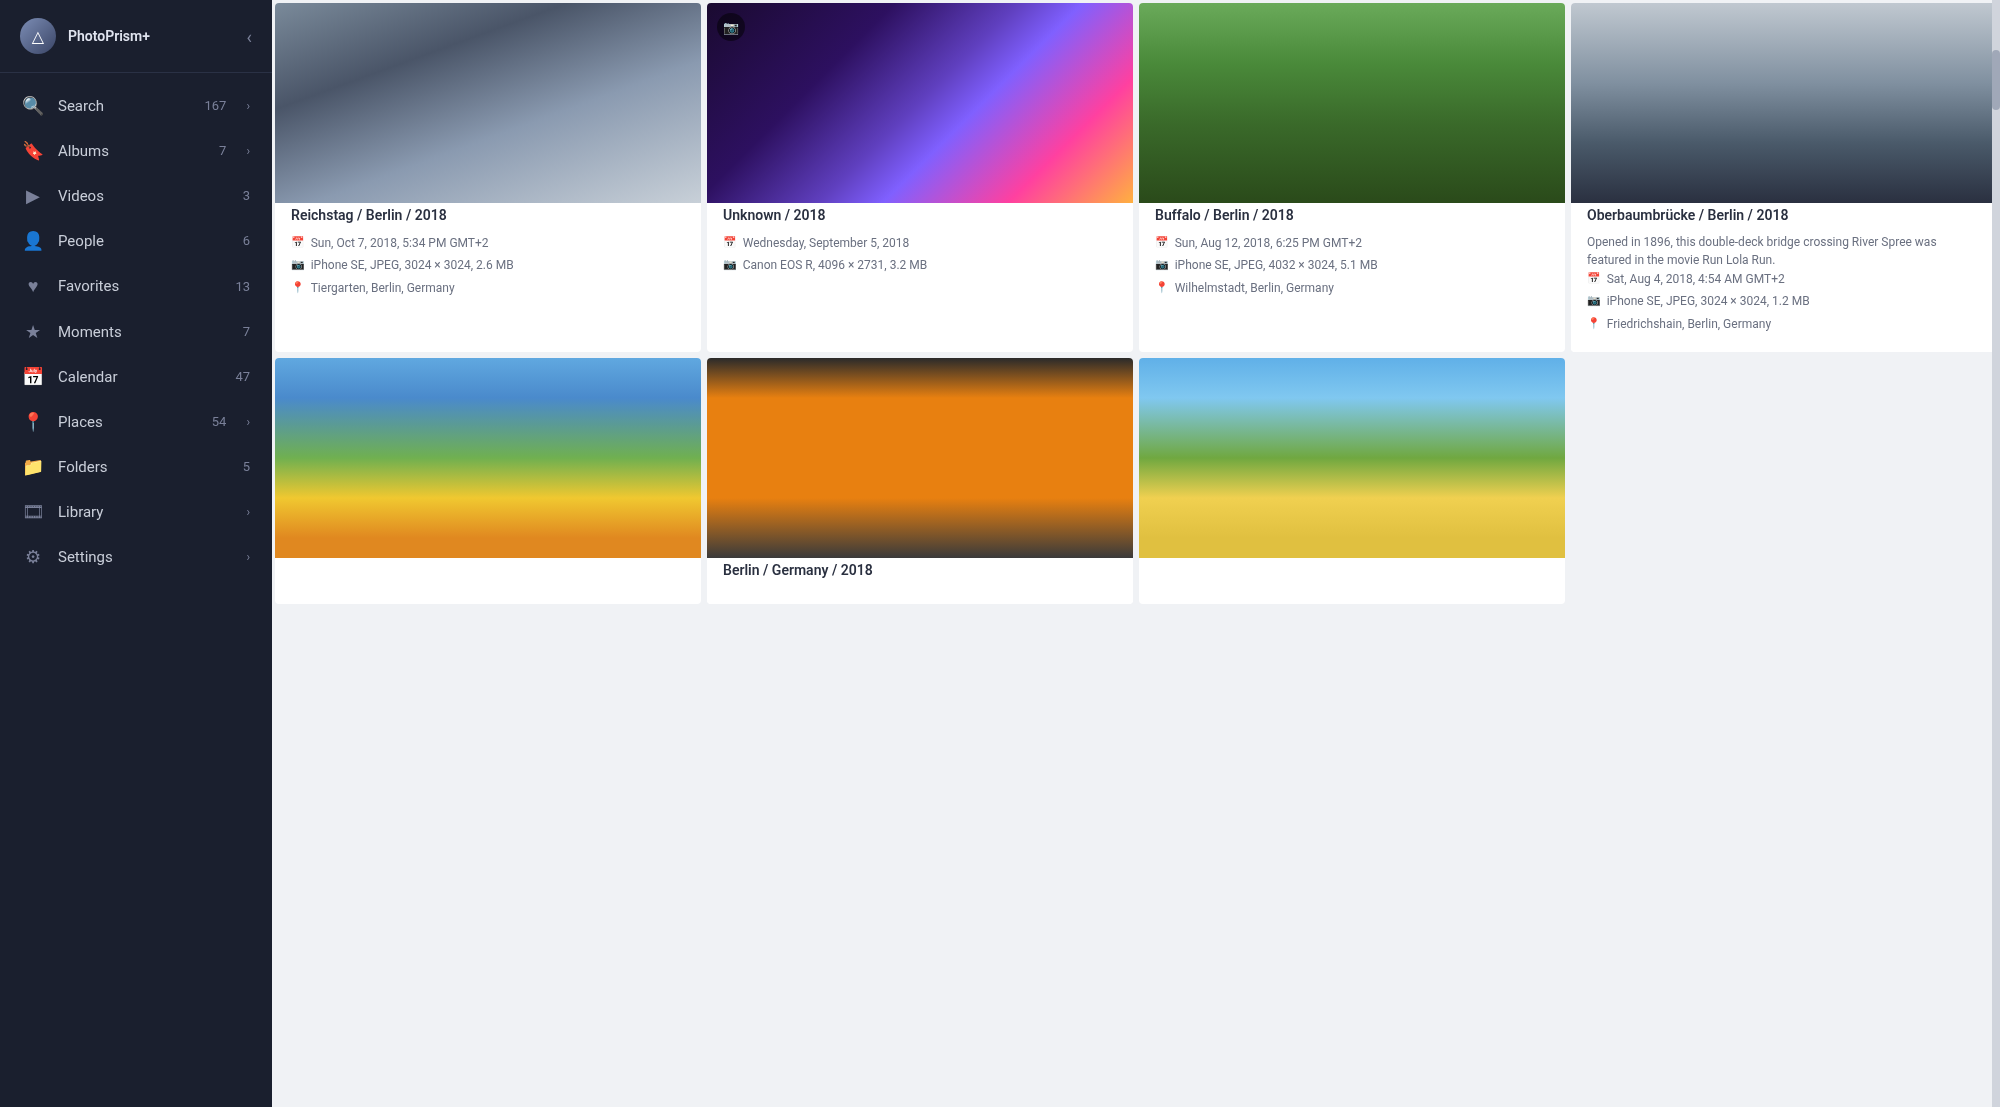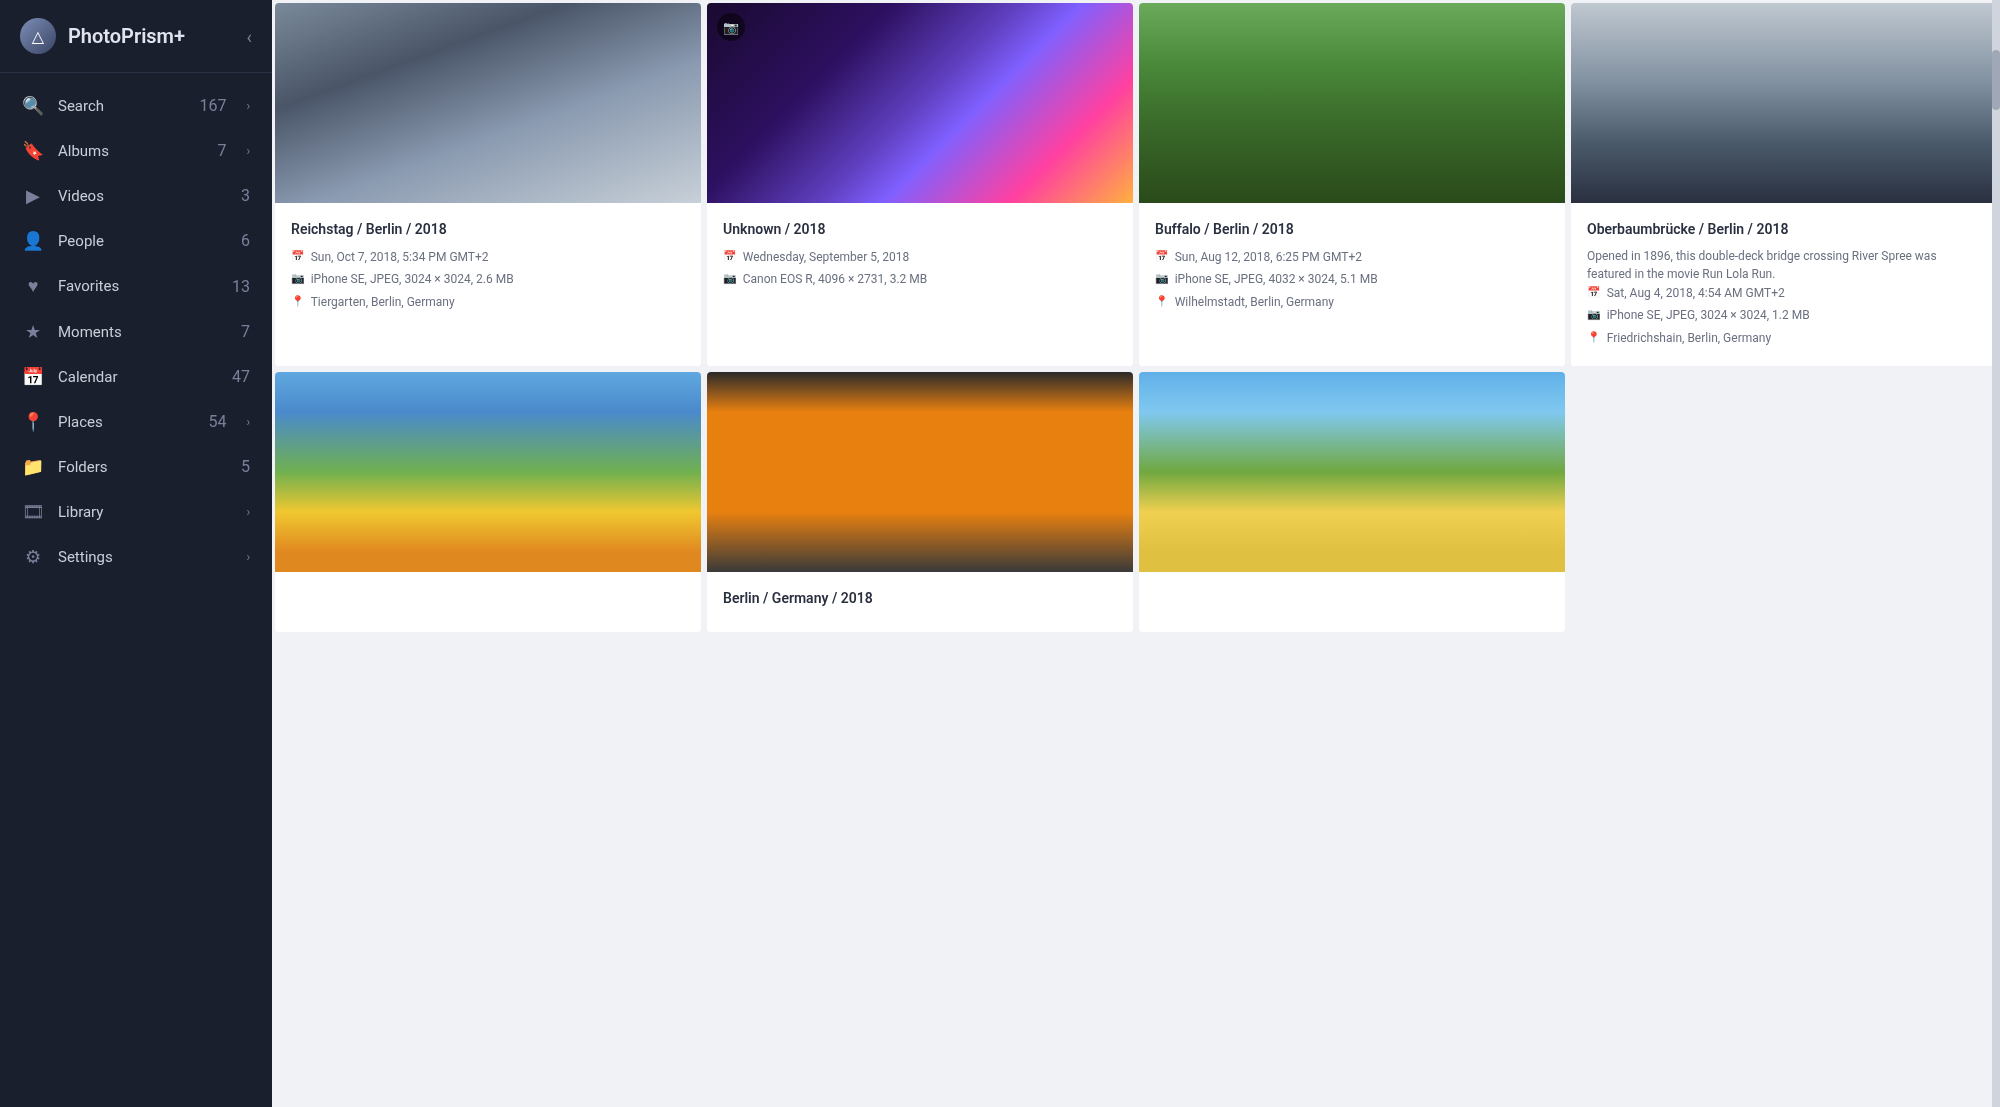--- a/index.html
+++ b/index.html
@@ -33,21 +33,21 @@
       height: 36px;
       border-radius: 50%;
       background: linear-gradient(135deg, #7c8db5, #3a4566);
       display: flex;
       align-items: center;
       justify-content: center;
       font-size: 16px;
       color: #fff;
     }
     .logo-text {
-      font-size: 20px;
+      font-size: 14px;
       font-weight: 600;
       color: #e0e4ef;
     }
     .collapse-btn {
       cursor: pointer;
       color: #7a8099;
       font-size: 18px;
     }
 
     .sidebar-nav { padding: 10px 0; flex: 1; }
@@ -65,21 +65,21 @@
       font-size: 18px;
       color: #7a8099;
       flex-shrink: 0;
     }
     .nav-label {
       flex: 1;
       font-size: 15px;
       color: #c8cdd8;
     }
     .nav-count {
-      font-size: 16px;
+      font-size: 13px;
       color: #7a8099;
       min-width: 20px;
       text-align: right;
     }
     .nav-chevron {
       font-size: 12px;
       color: #7a8099;
       margin-left: 6px;
     }
 
@@ -172,21 +172,21 @@
       border-radius: 50%;
       background: rgba(0,0,0,0.5);
       display: flex;
       align-items: center;
       justify-content: center;
       color: #fff;
       font-size: 13px;
     }
 
     .photo-info {
-      padding: 18px 16px 16px;
+      padding: 4px 16px 16px;
       background: #fff;
     }
     .photo-title {
       font-size: 14px;
       font-weight: 600;
       color: #2a3040;
       margin-bottom: 10px;
     }
     .photo-meta {
       font-size: 12px;

